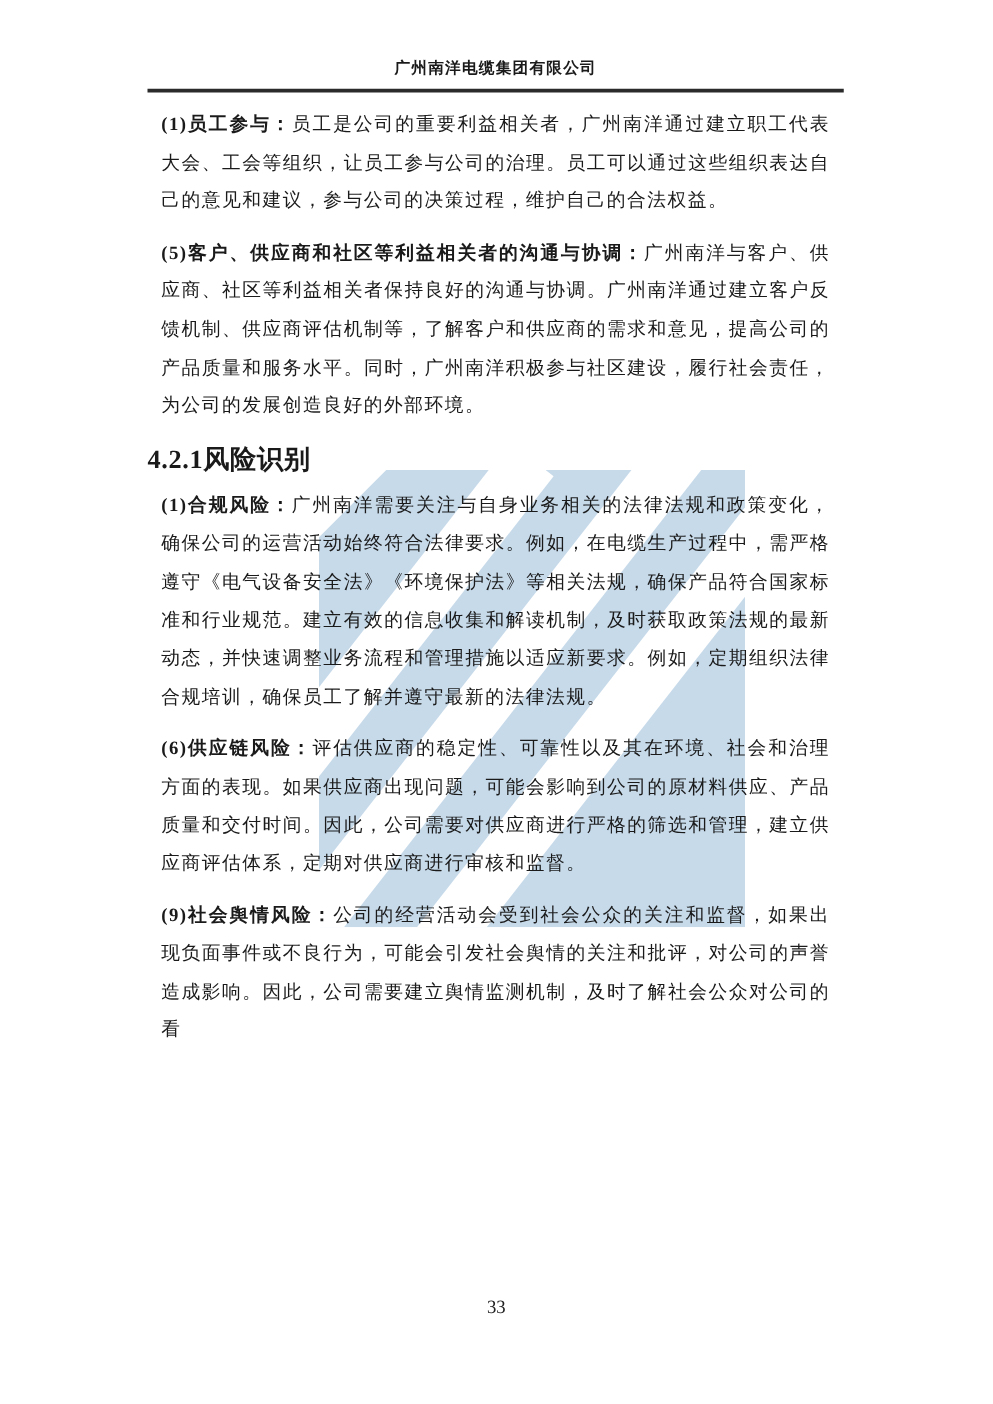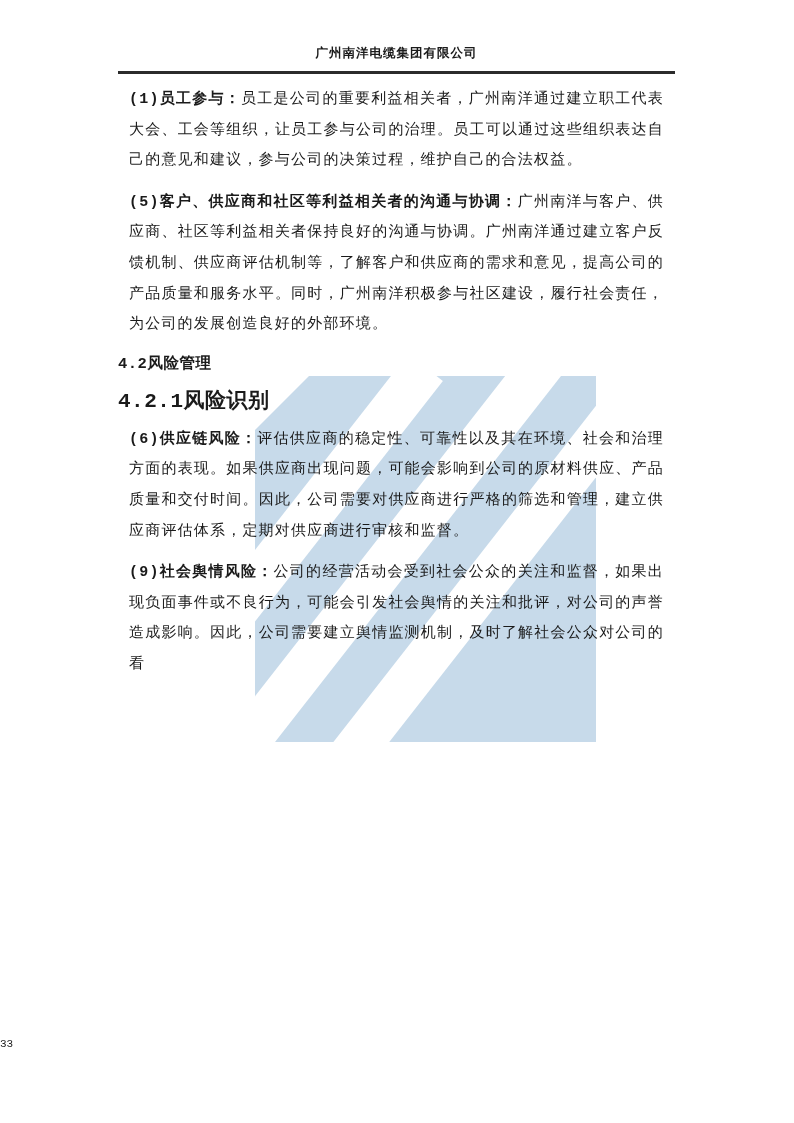--- a/index.html
+++ b/index.html
@@ -4,21 +4,21 @@
 <style>
   html, body { margin: 0; padding: 0; }
   body {
     width: 794px; height: 1123px;
     background: #ffffff;
     font-family: "Liberation Serif", "DejaVu Serif", serif;
     color: #1a1a1a;
     position: relative;
     overflow: hidden;
   }
-  .page { width: 794px; height: 964px; position: relative; font-family: Liberation Mono, monospace; }
+  .page { width: 794px; height: 964px; position: relative; }
 
   
   .watermark {
     position: absolute;
     left: 255px; top: 376px;
     width: 341px; height: 366px;
     clip-path: polygon(54px 0, 100% 0, 100% 100%, 0 100%, 0 54px);
     overflow: hidden;
     z-index: 0;
   }
@@ -76,22 +76,22 @@
     letter-spacing: 1.2px;
     text-align: justify;
     text-justify: inter-character;
   }
   p.para .lead { font-weight: bold; }
 
   .page-footer {
     position: absolute;
     left: 0; right: 0;
     top: 1038px;
-    text-align: left;
-    font-size: 11px;
+    text-align: center;
+    font-size: 15px;
     color: #222222;
     z-index: 1;
   }
 </style>
 </head>
 <body>
 
 <div class="page">
 
   <div class="watermark">
@@ -105,24 +105,24 @@
 
     <div class="doc-header">
       <span>广州南洋电缆集团有限公司</span>
     </div>
 
 
     <p class="para"><span class="lead">(1)员工参与：</span><span>员工是公司的重要利益相关者，广州南洋通过建立职工代表大会、工会等组织，让员工参与公司的治理。员工可以通过这些组织表达自己的意见和建议，参与公司的决策过程，维护自己的合法权益。</span></p>
 
     <p class="para"><span class="lead">(5)客户、供应商和社区等利益相关者的沟通与协调：</span><span>广州南洋与客户、供应商、社区等利益相关者保持良好的沟通与协调。广州南洋通过建立客户反馈机制、供应商评估机制等，了解客户和供应商的需求和意见，提高公司的产品质量和服务水平。同时，广州南洋积极参与社区建设，履行社会责任，为公司的发展创造良好的外部环境。</span></p>
 
-    <h2 class="sec">4.2风险管理</h2>
 
     <h3 class="sec">4.2.1风险识别</h3>
 
+    <p class="para"><span class="lead">(1)合规风险：</span><span>广州南洋需要关注与自身业务相关的法律法规和政策变化，确保公司的运营活动始终符合法律要求。例如，在电缆生产过程中，需严格遵守《电气设备安全法》《环境保护法》等相关法规，确保产品符合国家标准和行业规范。建立有效的信息收集和解读机制，及时获取政策法规的最新动态，并快速调整业务流程和管理措施以适应新要求。例如，定期组织法律合规培训，确保员工了解并遵守最新的法律法规。</span></p>
 
     <p class="para"><span class="lead">(6)供应链风险：</span><span>评估供应商的稳定性、可靠性以及其在环境、社会和治理方面的表现。如果供应商出现问题，可能会影响到公司的原材料供应、产品质量和交付时间。因此，公司需要对供应商进行严格的筛选和管理，建立供应商评估体系，定期对供应商进行审核和监督。</span></p>
 
 
     <p class="para"><span class="lead">(9)社会舆情风险：</span><span>公司的经营活动会受到社会公众的关注和监督，如果出现负面事件或不良行为，可能会引发社会舆情的关注和批评，对公司的声誉造成影响。因此，公司需要建立舆情监测机制，及时了解社会公众对公司的看</span></p>
 
   </div>
 
   <div class="page-footer">33</div>
 

